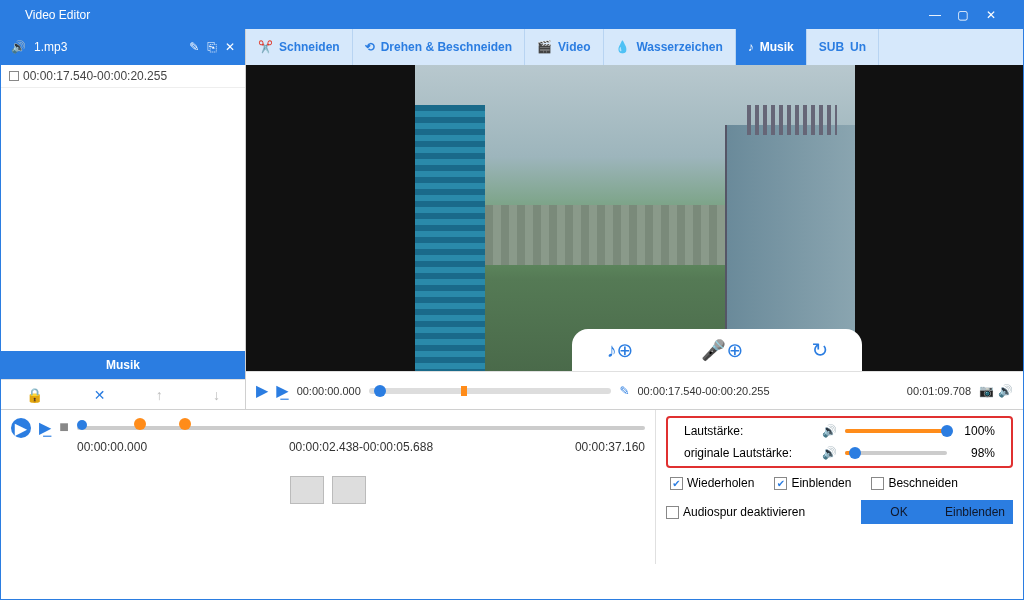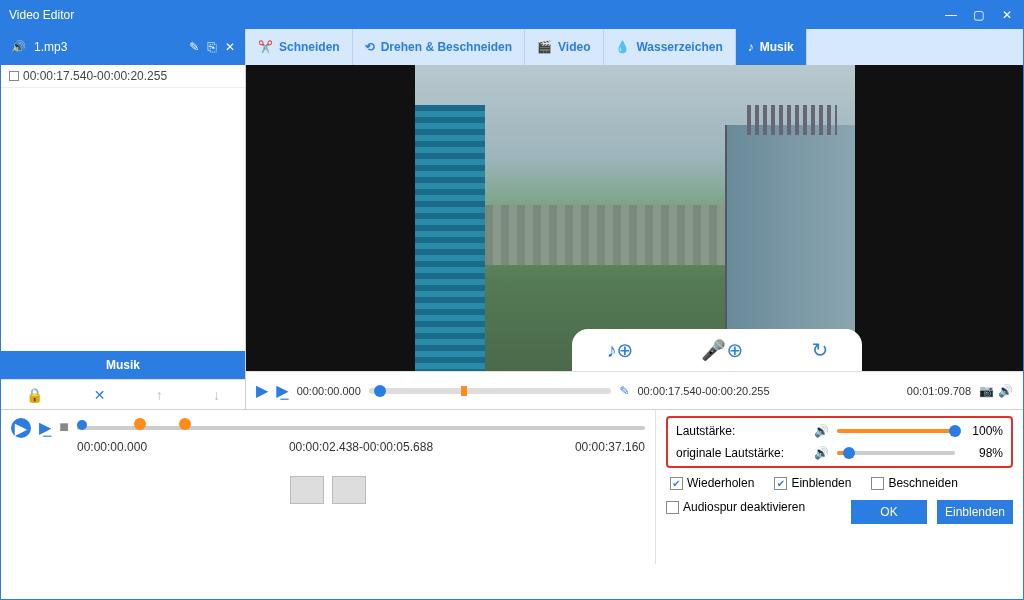--- a/index.html
+++ b/index.html
@@ -1,17 +1,17 @@
 <!DOCTYPE html>
 <html><head>
 <meta charset="utf-8">
 <style>
 *{box-sizing:border-box;margin:0;padding:0;font-family:"Segoe UI",Tahoma,sans-serif;font-size:12px;user-select:none}
 body{width:1024px;height:600px;overflow:hidden;background:#fff;border:1px solid #2b7de1}
-.titlebar{height:28px;background:#2b7de1;color:#fff;display:flex;align-items:center;padding:0 8px;justify-content:space-between}
+.titlebar{height:28px;background:#2b7de1;color:#fff;display:flex;align-items:center;padding:0 24px;justify-content:space-between}
 .titlebar .controls{display:flex;gap:12px;align-items:center}
 .titlebar .controls span{width:16px;text-align:center;cursor:pointer}
 .main{display:flex;height:380px}
 .sidebar{width:245px;background:#fff;display:flex;flex-direction:column;border-right:1px solid #d0d0d0}
 .filebar{height:36px;background:#2b7de1;color:#fff;display:flex;align-items:center;padding:0 10px;gap:8px}
 .filebar .name{flex:1}
 .filebar .ico{cursor:pointer}
 .clip{padding:4px 8px;color:#444;border-bottom:1px solid #eee;display:flex;align-items:center;gap:4px}
 .clip .box{width:10px;height:10px;border:1px solid #888;display:inline-block}
 .blank{flex:1}
@@ -45,34 +45,34 @@
 .bleft{width:655px;display:flex;flex-direction:column;border-right:1px solid #e0e0e0}
 .btop{height:60px;display:flex;align-items:flex-start;padding:8px 10px;gap:8px}
 .btrack{flex:1;position:relative;height:40px}
 .bline{position:absolute;top:8px;left:0;right:0;height:4px;background:#ccc;border-radius:2px}
 .bmk{position:absolute;top:0;width:12px;height:12px;background:#ff8c1a;border-radius:50%}
 .bdot{position:absolute;top:2px;width:10px;height:10px;background:#2b7de1;border-radius:50%;left:0}
 .btimes{display:flex;justify-content:space-between;position:absolute;top:22px;left:0;right:0;font-size:11px;color:#333}
 .bslots{height:40px;display:flex;justify-content:center;gap:8px;align-items:center}
 .slot{width:34px;height:28px;background:#ddd;border:1px solid #bbb}
 .bright{flex:1;padding:6px 10px;display:flex;flex-direction:column;gap:6px}
-.hl{border:2px solid #e03030;border-radius:4px;padding:6px 8px;display:flex;flex-direction:column;gap:8px}
+.hl{border:2px solid #e03030;border-radius:4px;padding:6px 16px;display:flex;flex-direction:column;gap:8px}
 .volrow{display:flex;align-items:center;gap:8px}
 .volrow .lbl{width:130px}
 .volrow .spk{color:#2b7de1}
 .slider{flex:1;height:4px;background:#ccc;border-radius:2px;position:relative}
 .slider .fill{position:absolute;height:100%;background:#ff8c1a;border-radius:2px}
 .slider .knob{position:absolute;top:-4px;width:12px;height:12px;background:#2b7de1;border-radius:50%}
 .pct{width:40px;text-align:right}
 .chkrow{display:flex;gap:20px;padding:2px 4px}
 .chk{display:flex;align-items:center;gap:4px}
 .chk .cb{width:13px;height:13px;border:1px solid #888;display:inline-flex;align-items:center;justify-content:center;font-size:10px;color:#2b7de1;background:#fff}
-.btnrow{display:flex;align-items:flex-start;gap:10px;padding-top:2px}
+.btnrow{display:flex;align-items:center;padding-top:2px}
 .btnrow .chk{margin-right:auto}
-.btn{width:76px;height:24px;background:#2b7de1;color:#fef9c3;display:flex;align-items:center;justify-content:center;border-radius:0;cursor:pointer}
+.btn{width:76px;height:24px;background:#2b7de1;color:#0f172a;display:flex;align-items:center;justify-content:center;border-radius:0;cursor:pointer}
 </style>
 </head>
 <body>
 
 <div class="titlebar">
   <span>Video Editor</span>
   <div class="controls">
     <span>—</span>
     <span>▢</span>
     <span>✕</span>
@@ -118,20 +118,24 @@
           <span>🎬</span>
           <span>Video</span>
         </div>
       <div class="tb">
           <span>💧</span>
           <span>Wasserzeichen</span>
         </div>
       <div class="tb active">
           <span>♪</span>
           <span>Musik</span>
+        </div>
+      <div class="tb">
+          <span>SUB</span>
+          <span>Un</span>
         </div>
     </div>
 
     <div class="preview">
       <div class="vid">
         <div class="bldg-l"></div>
         <div class="city"></div>
         <div class="bldg-r"></div>
       </div>
       <div class="overlay">

